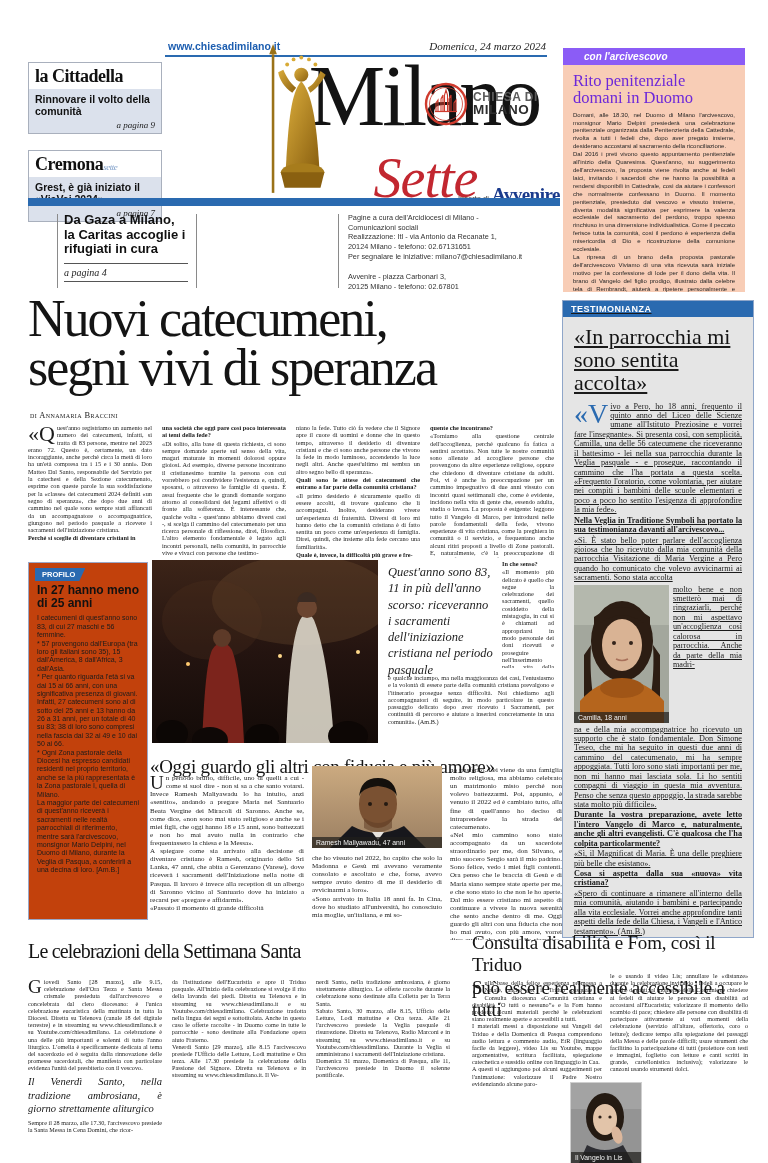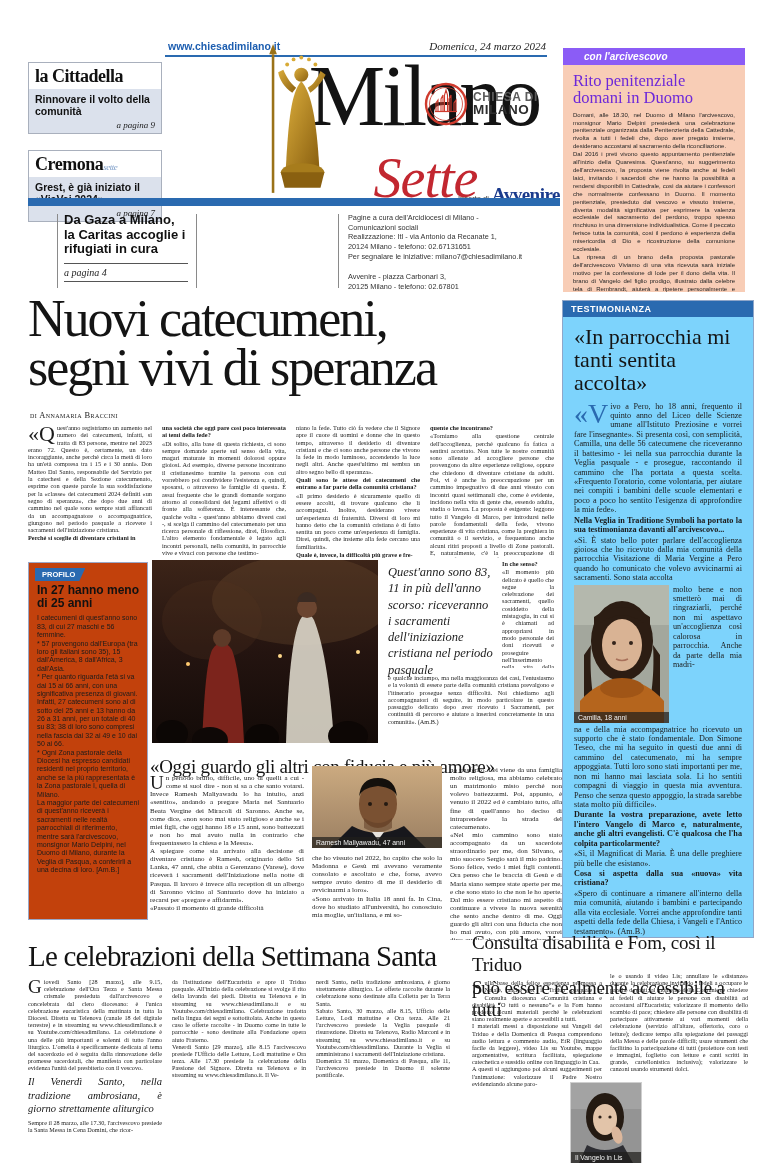--- a/index.html
+++ b/index.html
@@ -62,37 +62,37 @@
 
   
   .profile{border:1px solid #9aa7c7;background:#c2410c;}
   .profile .tag{display:inline-block;background:#2a6ab0;color:#fff;font:bold 7.5px "Liberation Sans",sans-serif;
                 padding:2px 10px 2px 7px;margin:4px 0 3px 6px;clip-path:polygon(0 0,100% 0,88% 100%,0 100%);}
   .profile .ttl{font:bold 12px/1.1 "Liberation Sans",sans-serif;padding:0 8px 4px;color:#111;}
   .profile .bd{font:7px/1.2 "Liberation Sans",sans-serif;padding:0 8px;color:#1b1b1b;}
   .profile .bd p{margin:0;}
 
   
-  .testimony{border:1px solid #8fa6c9;background:#7dd3fc;}
+  .testimony{border:1px solid #8fa6c9;background:#e5e5e5;text-decoration:underline;}
   .testimony .band{background:#2a6ab0;color:#fff;font:bold 9px "Liberation Sans",sans-serif;
                    padding:3px 8px;letter-spacing:.5px;}
   .testimony .ttl{font:22px/1.04 "Liberation Serif",serif;color:#141414;padding:9px 11px 7px;}
   .testimony .bd{font-size:8.2px;line-height:1.15;padding:0 11px;color:#1b1b1b;}
   .testimony .bd p{margin:0 0 1px 0;}
   .photorow{display:flex;gap:4px;margin:2px 0;}
   .photo-frame{position:relative;background:#888;flex:none;}
   .photo-label{position:absolute;left:0;right:0;bottom:0;background:rgba(32,30,28,.72);color:#f0f0f0;
                font:6.8px "Liberation Sans",sans-serif;padding:2px 4px;}
 
   
   .int-headline{font-size:19px;letter-spacing:-0.3px;white-space:nowrap;color:#141414;}
   .intcol{font-size:7px;line-height:1.16;}
 
   
-  .hw-headline{font-size:29px;letter-spacing:-0.8px;white-space:nowrap;color:#141414;}
+  .hw-headline{font-size:20px;letter-spacing:-0.8px;white-space:nowrap;color:#141414;}
   .botcol{font-size:6.2px;line-height:1.16;}
   .pullquote{font:italic 10.5px/1.25 "Liberation Serif",serif;color:#161616;margin:4px 0;}
   .acc-headline{font-size:19px;line-height:1.18;letter-spacing:-0.2px;color:#141414;}
   svg{display:block;}
 </style>
 </head>
 <body>
 
 <div class="page">
 
@@ -257,21 +257,21 @@
       <p>I catecumeni di quest'anno sono 83, di cui 27 maschi e 56 femmine.</p>
       <p>* 57 provengono dall'Europa (tra loro gli italiani sono 35), 15 dall'America, 8 dall'Africa, 3 dall'Asia.</p>
       <p>* Per quanto riguarda l'età si va dai 15 ai 66 anni, con una significativa presenza di giovani. Infatti, 27 catecumeni sono al di sotto dei 25 anni e 13 hanno da 26 a 31 anni, per un totale di 40 su 83; 38 di loro sono compresi nella fascia dai 32 ai 49 e 10 dai 50 ai 66.</p>
       <p>* Ogni Zona pastorale della Diocesi ha espresso candidati residenti nel proprio territorio, anche se la più rappresentata è la Zona pastorale I, quella di Milano.</p>
       <p>La maggior parte dei catecumeni di quest'anno riceverà i sacramenti nelle realtà parrocchiali di riferimento, mentre sarà l'arcivescovo, monsignor Mario Delpini, nel Duomo di Milano, durante la Veglia di Pasqua, a conferirli a una decina di loro. [Am.B.]</p>
     </div>
   </div>
 
   <div class="abs testimony clip" style="left:562px;top:300px;width:190px;height:636px;">
     <div class="band">TESTIMONIANZA</div>
-    <div class="ttl">«In parrocchia mi tanti sentita accolta»</div>
+    <div class="ttl">«In parrocchia mi sono sentita accolta»</div>
     <div class="bd just">
       <p><span class="dc2">«V</span><span>ivo a Pero, ho 18 anni, frequento il quinto anno del Liceo delle Scienze umane all'Istituto Preziosine e vorrei fare l'insegnante». Si presenta così, con semplicità, Camilla, una delle 56 catecumene che riceveranno il battesimo - lei nella sua parrocchia durante la Veglia pasquale - e prosegue, raccontando il cammino che l'ha portata a questa scelta. «Frequento l'oratorio, come volontaria, per aiutare nei compiti i bambini delle scuole elementari e poco a poco ho sentito l'esigenza di approfondire la mia fede».</span></p>
       <p class="q">Nella Veglia in Traditione Symboli ha portato la sua testimonianza davanti all'arcivescovo...</p>
       <p>«Sì. È stato bello poter parlare dell'accoglienza gioiosa che ho ricevuto dalla mia comunità della parrocchia Visitazione di Maria Vergine a Pero quando ho comunicato che volevo avvicinarmi ai sacramenti. Sono stata accolta</p>
       <div class="photorow">
         <div class="photo-frame" style="width:95px;height:138px;">
           <svg viewBox="0 0 95 138" width="95" height="138">
             <rect width="95" height="138" fill="#a3a79d"></rect>
             <rect width="95" height="40" fill="#b4b8ad"></rect>
             <ellipse cx="48" cy="56" rx="31" ry="40" fill="#2c1d13"></ellipse>

